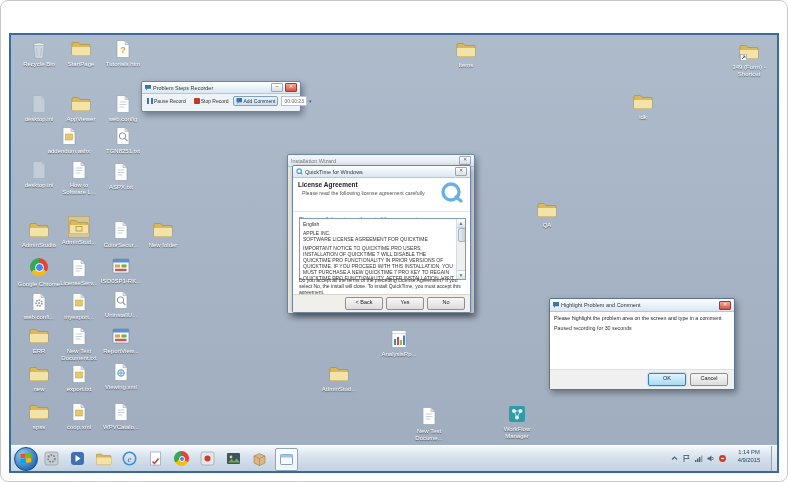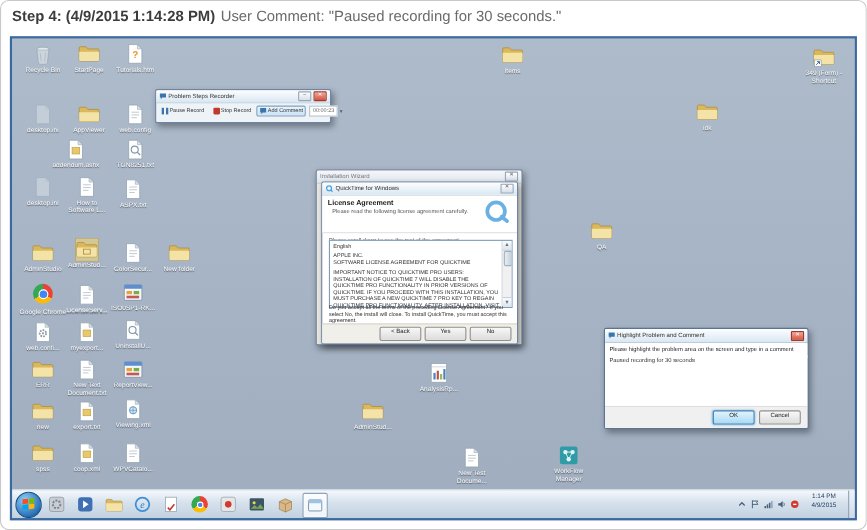--- a/index.html
+++ b/index.html
@@ -67,23 +67,20 @@
   .tray{position:absolute;right:50px;top:0;height:25px;display:flex;align-items:center;gap:3px;}
   .clock{position:absolute;right:8px;top:2px;width:40px;text-align:center;font-size:5.8px;line-height:8px;color:#1b3c5e;}
   .showdesk{position:absolute;right:0;top:0;width:5px;height:25px;border-left:1px solid #8fa3b6;background:linear-gradient(#eef3f8,#cfdae6);}
   .tray svg{display:block;}
 </style>
 </head>
 <body>
 
 <div class="card">
 
-  <div class="hdr">
-    <span class="b">Step 4: (4/9/2015 1:14:28 PM)</span><span class="r">User Comment: "Paused recording for 30 seconds."</span>
-  </div>
 
   <div class="shot">
     <div class="desktop" id="desktop">
         <div class="dicon" style="left: 484px; top: 368px;">
           <div class="ig"><svg width="22" height="22" viewBox="0 0 22 22">
               <rect x="3" y="3" width="16" height="16" rx="2" fill="#2e9ba6"></rect>
               <circle cx="8" cy="8" r="2" fill="#dff3f5"></circle>
               <circle cx="14.5" cy="8" r="2" fill="#dff3f5"></circle>
               <circle cx="11" cy="14.5" r="2" fill="#dff3f5"></circle>
               <path d="M8 8 L14.5 8 L11 14.5 z" fill="none" stroke="#dff3f5" stroke-width="0.8"></path>

